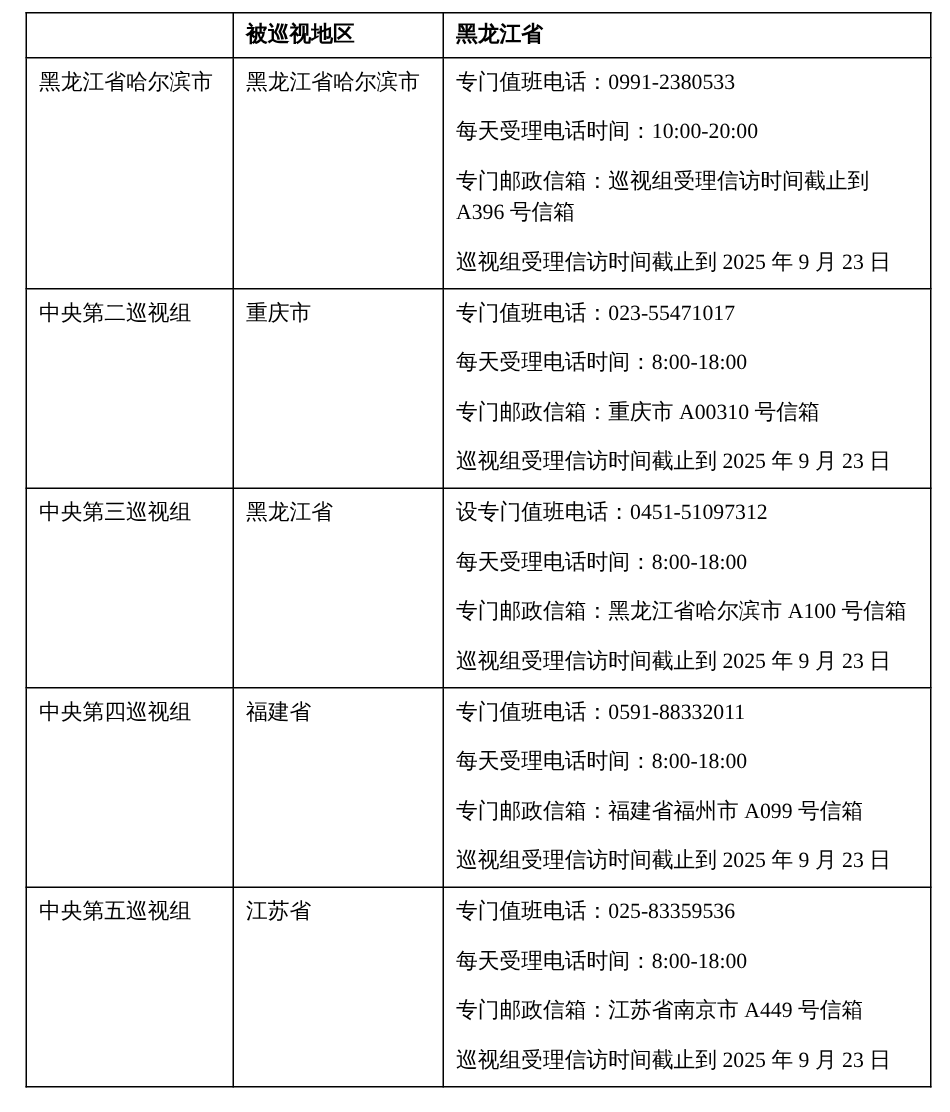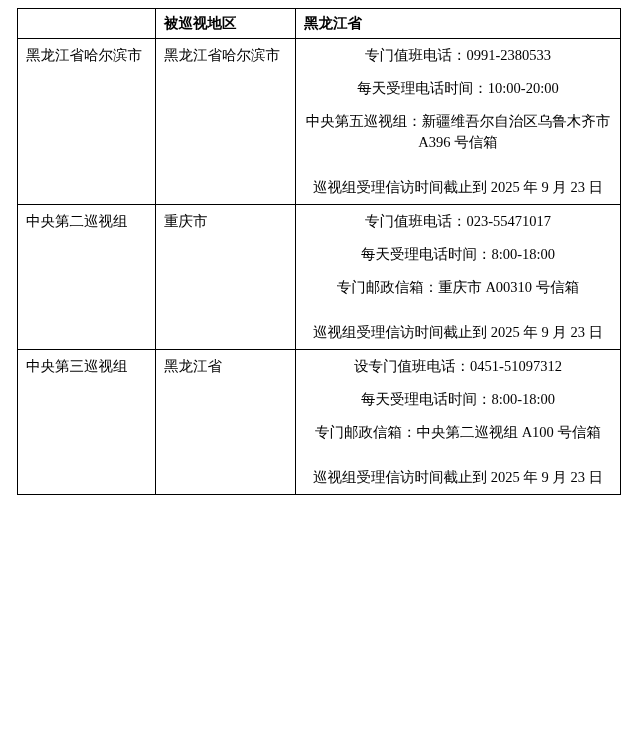--- a/index.html
+++ b/index.html
@@ -37,25 +37,23 @@
     height: 30px;
     vertical-align: middle;
     padding-top: 2px;
     padding-bottom: 2px;
   }
   col.c-group  { width: 138px; }
   col.c-region { width: 140px; }
   col.c-contact{ width: 325px; }
   td.contact-cell p {
     margin: 0 0 12px 0;
-    text-align: center;
   }
   td.contact-cell p:last-child {
     margin-bottom: 2px;
-    margin-top: 24px;
   }
   td.group-cell, td.region-cell {
     padding-top: 8px;
   }
 </style>
 </head>
 <body>
 
 <div class="page">
   <table class="inspection-table">
@@ -71,39 +69,59 @@
         <th>黑龙江省</th>
       </tr>
     </thead>
     <tbody>
       <tr>
         <td class="group-cell">黑龙江省哈尔滨市</td>
         <td class="region-cell">黑龙江省哈尔滨市</td>
         <td class="contact-cell">
           <p>专门值班电话：0991-2380533</p>
           <p>每天受理电话时间：10:00-20:00</p>
-          <p>中央第五巡视组：新疆维吾尔自治区乌鲁木齐市 A396 号信箱</p>
+          <p>专门邮政信箱：巡视组受理信访时间截止到 A396 号信箱</p>
           <p>巡视组受理信访时间截止到 2025 年 9 月 23 日</p>
         </td>
       </tr>
       <tr>
         <td class="group-cell">中央第二巡视组</td>
         <td class="region-cell">重庆市</td>
         <td class="contact-cell">
           <p>专门值班电话：023-55471017</p>
           <p>每天受理电话时间：8:00-18:00</p>
           <p>专门邮政信箱：重庆市 A00310 号信箱</p>
           <p>巡视组受理信访时间截止到 2025 年 9 月 23 日</p>
         </td>
       </tr>
       <tr>
         <td class="group-cell">中央第三巡视组</td>
         <td class="region-cell">黑龙江省</td>
         <td class="contact-cell">
           <p>设专门值班电话：0451-51097312</p>
           <p>每天受理电话时间：8:00-18:00</p>
-          <p>专门邮政信箱：中央第二巡视组 A100 号信箱</p>
+          <p>专门邮政信箱：黑龙江省哈尔滨市 A100 号信箱</p>
+          <p>巡视组受理信访时间截止到 2025 年 9 月 23 日</p>
+        </td>
+      </tr>
+      <tr>
+        <td class="group-cell">中央第四巡视组</td>
+        <td class="region-cell">福建省</td>
+        <td class="contact-cell">
+          <p>专门值班电话：0591-88332011</p>
+          <p>每天受理电话时间：8:00-18:00</p>
+          <p>专门邮政信箱：福建省福州市 A099 号信箱</p>
+          <p>巡视组受理信访时间截止到 2025 年 9 月 23 日</p>
+        </td>
+      </tr>
+      <tr>
+        <td class="group-cell">中央第五巡视组</td>
+        <td class="region-cell">江苏省</td>
+        <td class="contact-cell">
+          <p>专门值班电话：025-83359536</p>
+          <p>每天受理电话时间：8:00-18:00</p>
+          <p>专门邮政信箱：江苏省南京市 A449 号信箱</p>
           <p>巡视组受理信访时间截止到 2025 年 9 月 23 日</p>
         </td>
       </tr>
     </tbody>
   </table>
 </div>
 
 </body></html>

